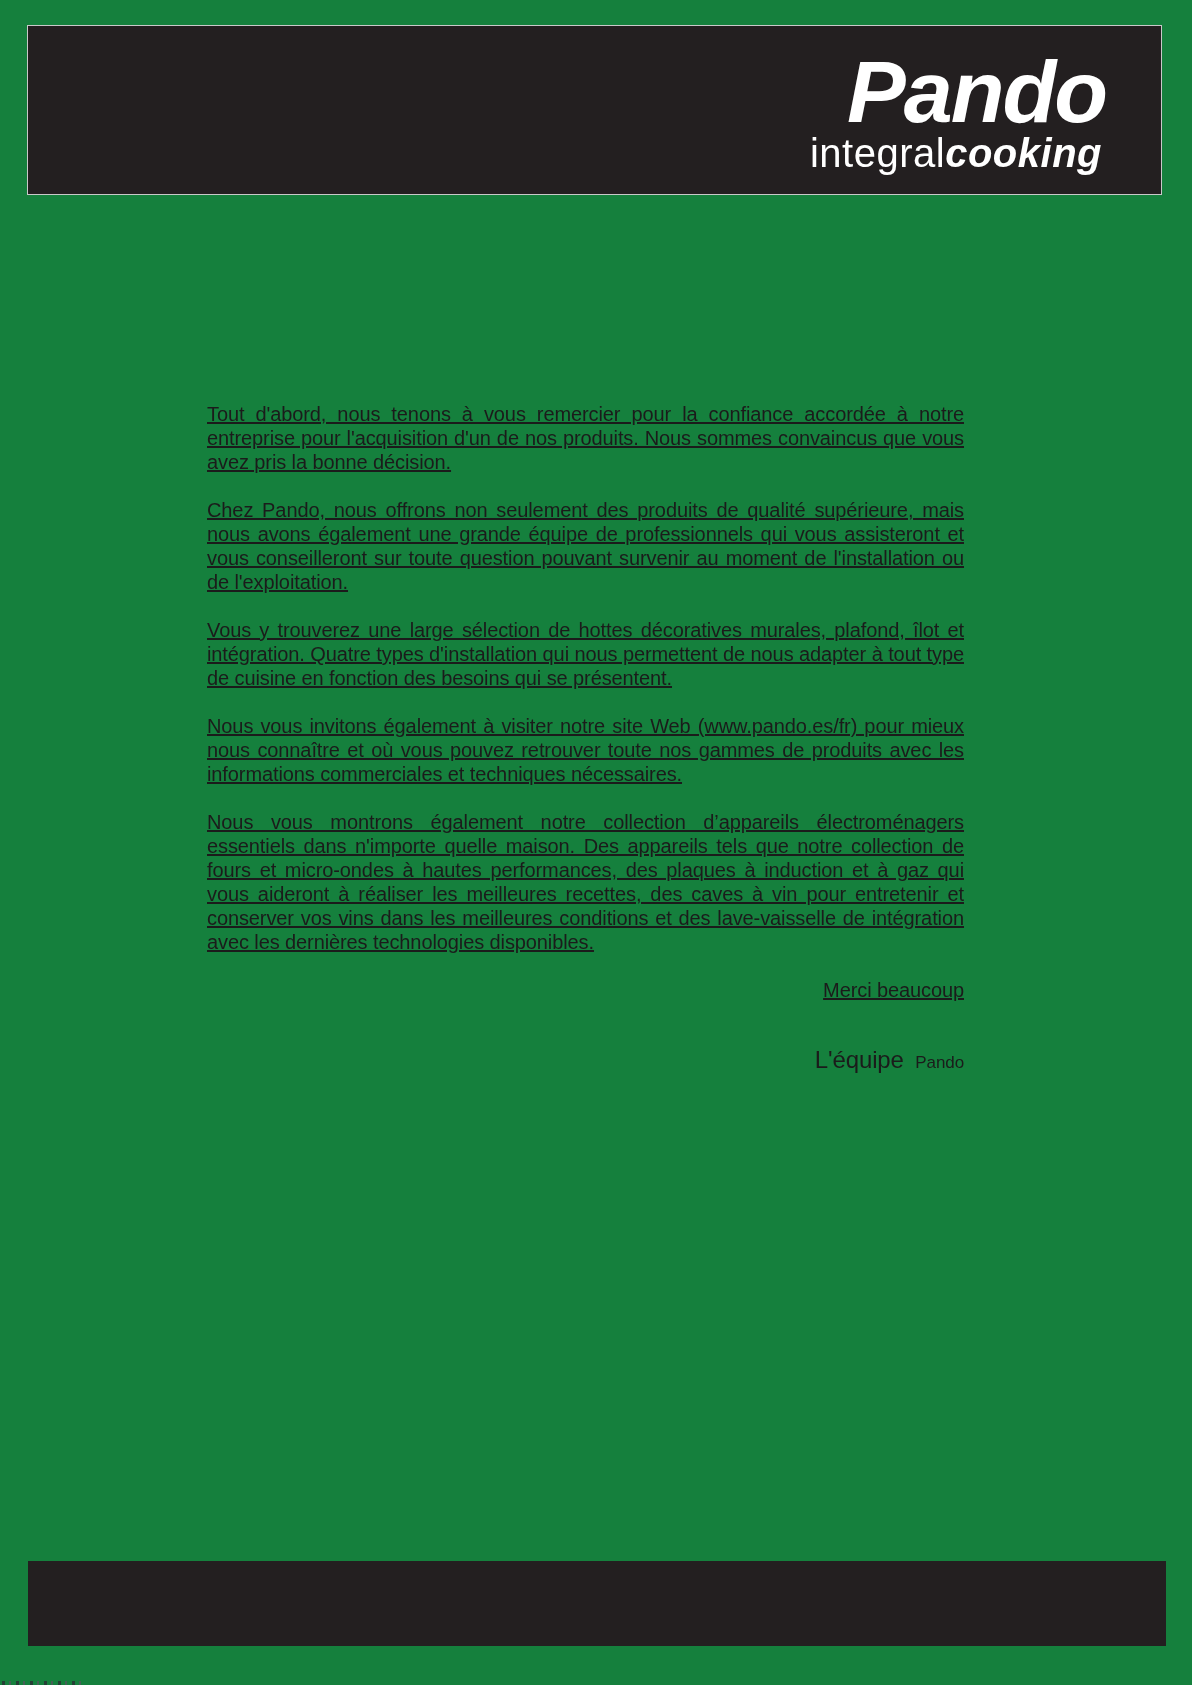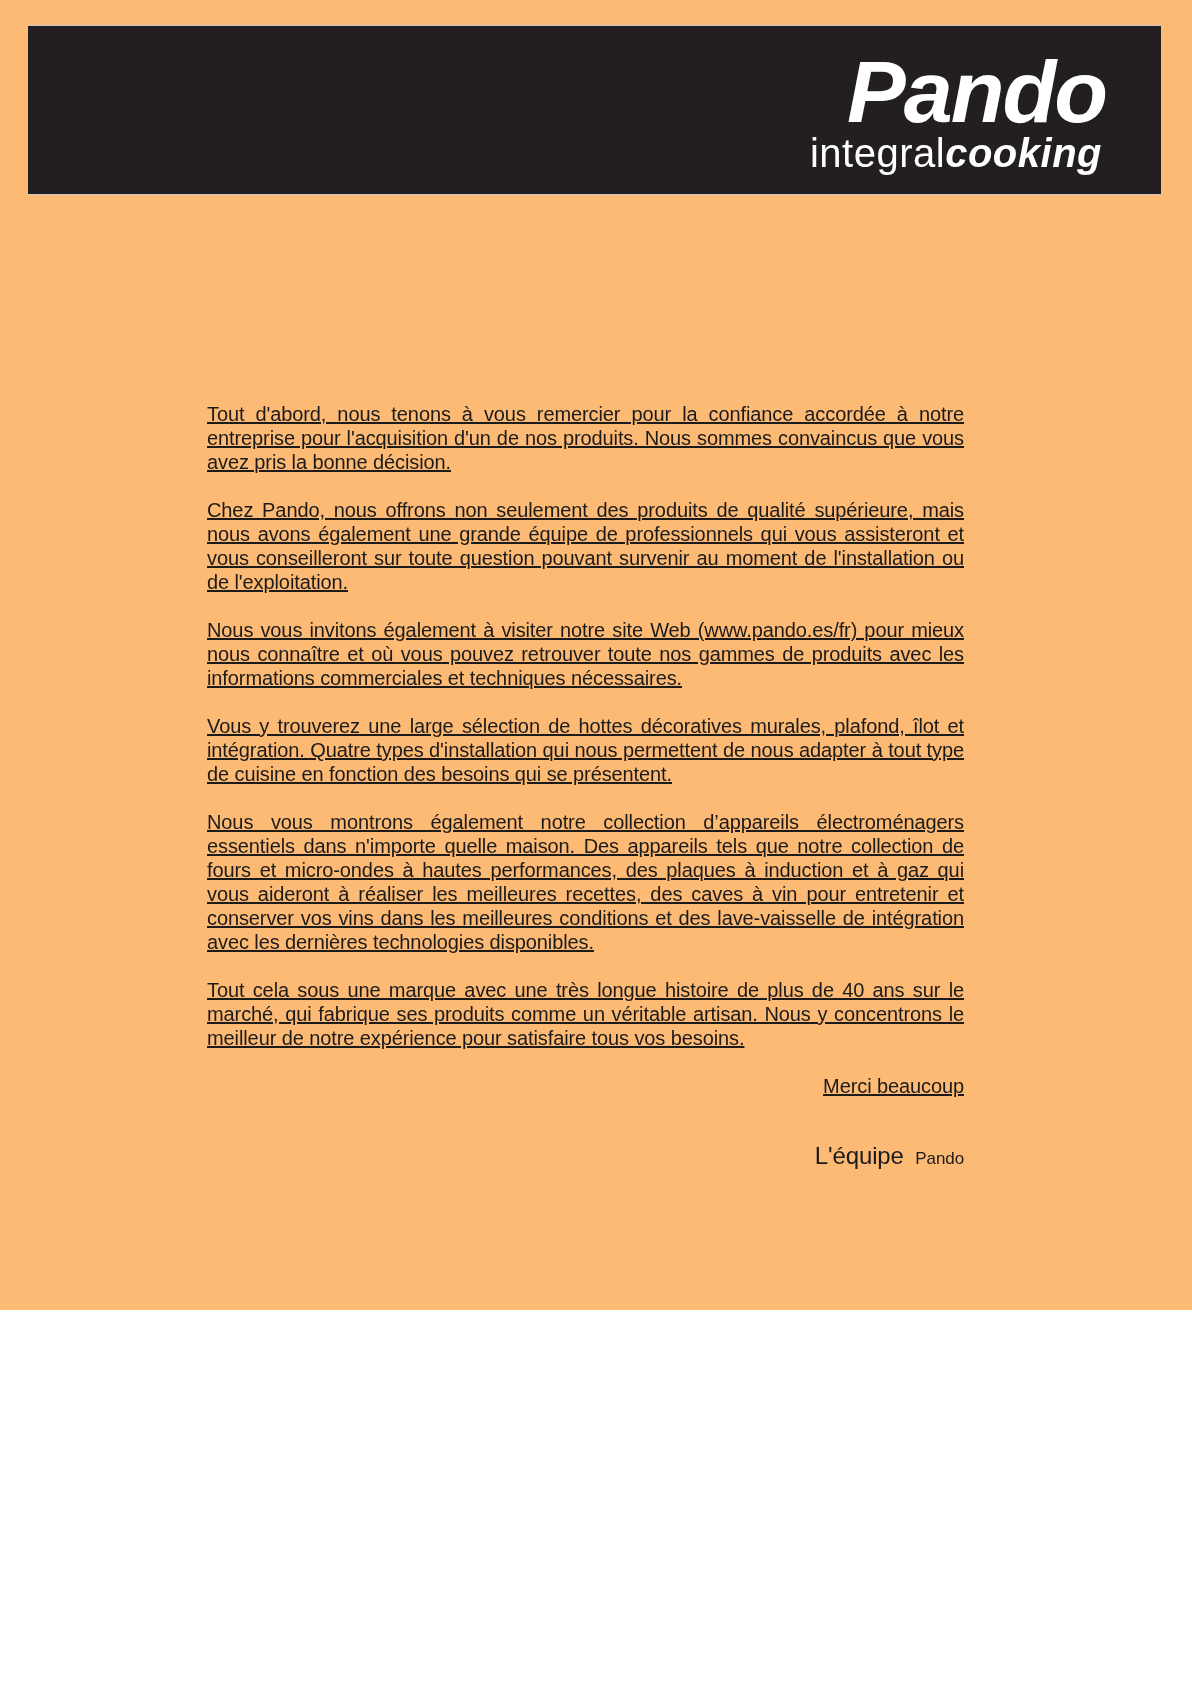--- a/index.html
+++ b/index.html
@@ -4,22 +4,22 @@
 <style>
   html, body {
     margin: 0;
     padding: 0;
     background: #ffffff;
     font-family: "Liberation Sans", sans-serif;
   }
   .page {
     position: relative;
     width: 1192px;
-    height: 1310px;
-    background: #fdba74;
+    height: 1685px;
+    background: #15803d;
     overflow: hidden;
   }
 
   
   .header-band {
     position: absolute;
     left: 27px;
     top: 25px;
     width: 1135px;
     height: 170px;
@@ -115,24 +115,23 @@
   <div class="header-band">
     <div class="logo">
       <span class="logo-brand">Pando</span>
       <span class="logo-tagline"><span class="reg">integral</span><span class="bold">cooking</span></span>
     </div>
   </div>
 
   <div class="letter">
     <p>Tout d'abord, nous tenons à vous remercier pour la confiance accordée à notre entreprise pour l'acquisition d'un de nos produits. Nous sommes convaincus que vous avez pris la bonne décision.</p>
     <p>Chez Pando, nous offrons non seulement des produits de qualité supérieure, mais nous avons également une grande équipe de professionnels qui vous assisteront et vous conseilleront sur toute question pouvant survenir au moment de l'installation ou de l'exploitation.</p>
+    <p>Vous y trouverez une large sélection de hottes décoratives murales, plafond, îlot et intégration. Quatre types d'installation qui nous permettent de nous adapter à tout type de cuisine en fonction des besoins qui se présentent.</p>
     <p>Nous vous invitons également à visiter notre site Web (www.pando.es/fr) pour mieux nous connaître et où vous pouvez retrouver toute nos gammes de produits avec les informations commerciales et techniques nécessaires.</p>
-    <p>Vous y trouverez une large sélection de hottes décoratives murales, plafond, îlot et intégration. Quatre types d'installation qui nous permettent de nous adapter à tout type de cuisine en fonction des besoins qui se présentent.</p>
     <p>Nous vous montrons également notre collection d’appareils électroménagers essentiels dans n'importe quelle maison. Des appareils tels que notre collection de fours et micro-ondes à hautes performances, des plaques à induction et à gaz qui vous aideront à réaliser les meilleures recettes, des caves à vin pour entretenir et conserver vos vins dans les meilleures conditions et des lave-vaisselle de intégration avec les dernières technologies disponibles.</p>
-    <p>Tout cela sous une marque avec une très longue histoire de plus de 40 ans sur le marché, qui fabrique ses produits comme un véritable artisan. Nous y concentrons le meilleur de notre expérience pour satisfaire tous vos besoins.</p>
     <p class="closing">Merci beaucoup</p>
 
     <div class="signature">
       <span class="sig-prefix">L'équipe</span>
       <span class="sig-brand">Pando</span>
     </div>
   </div>
 
   <div class="footer-band"></div>
 

